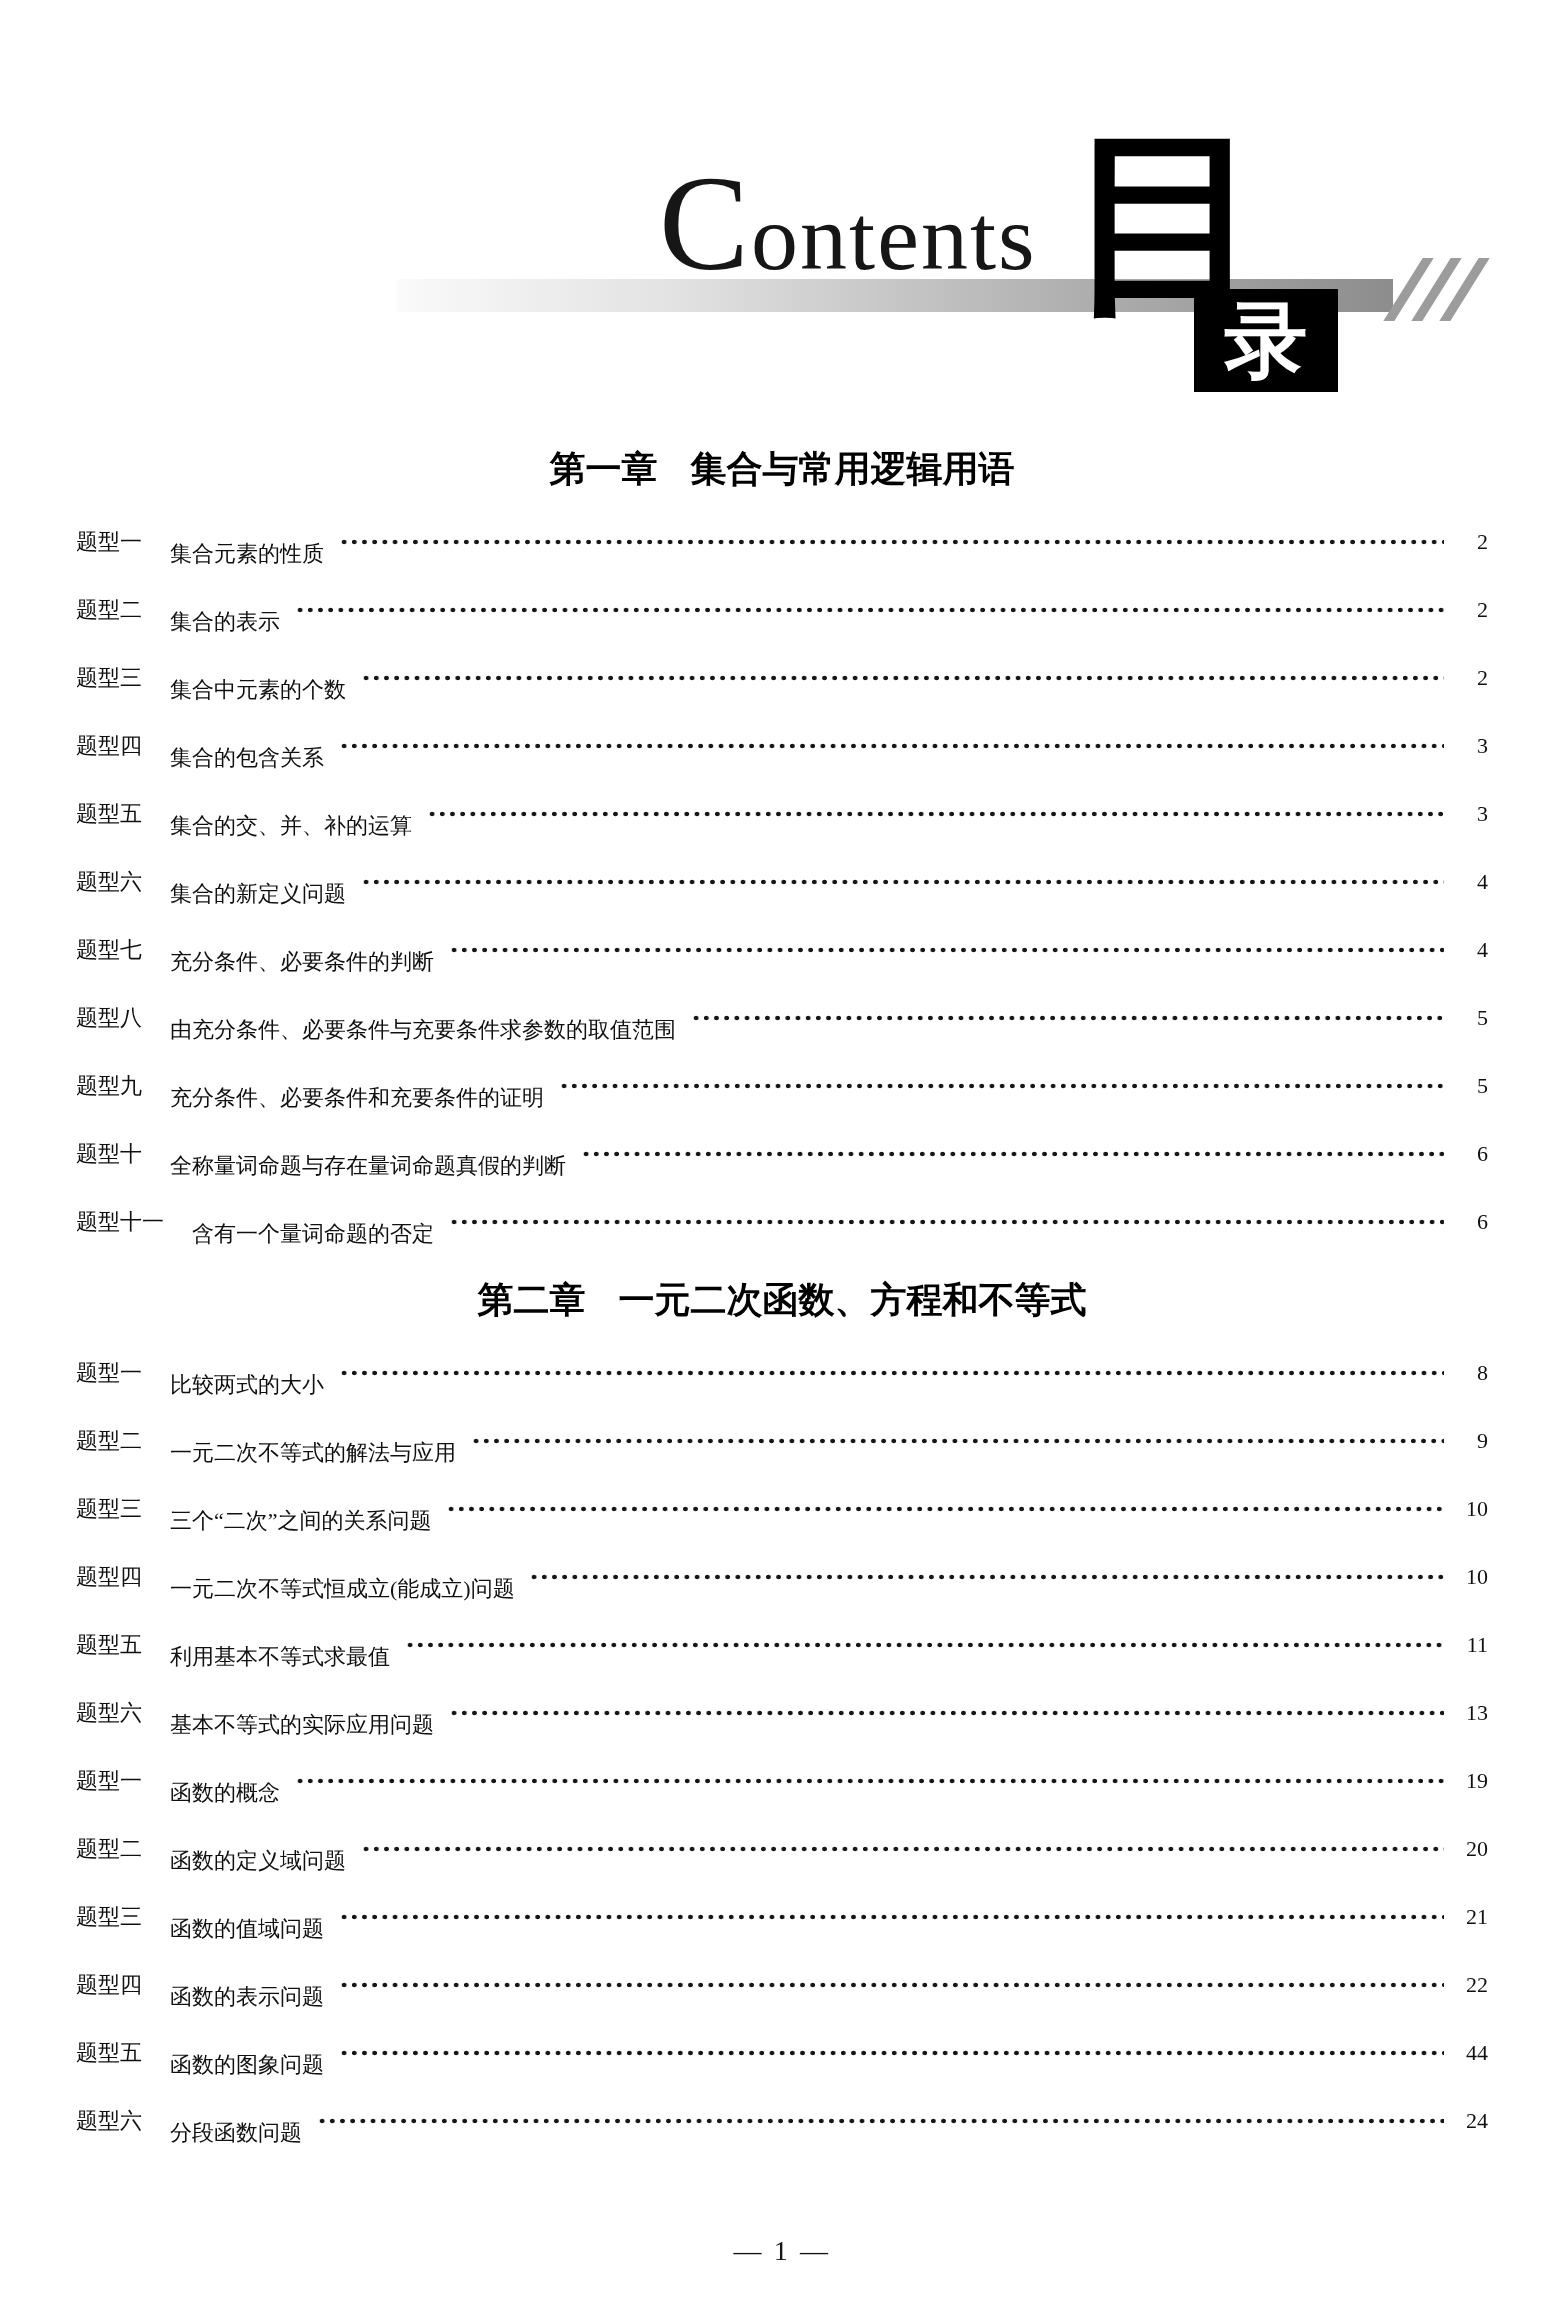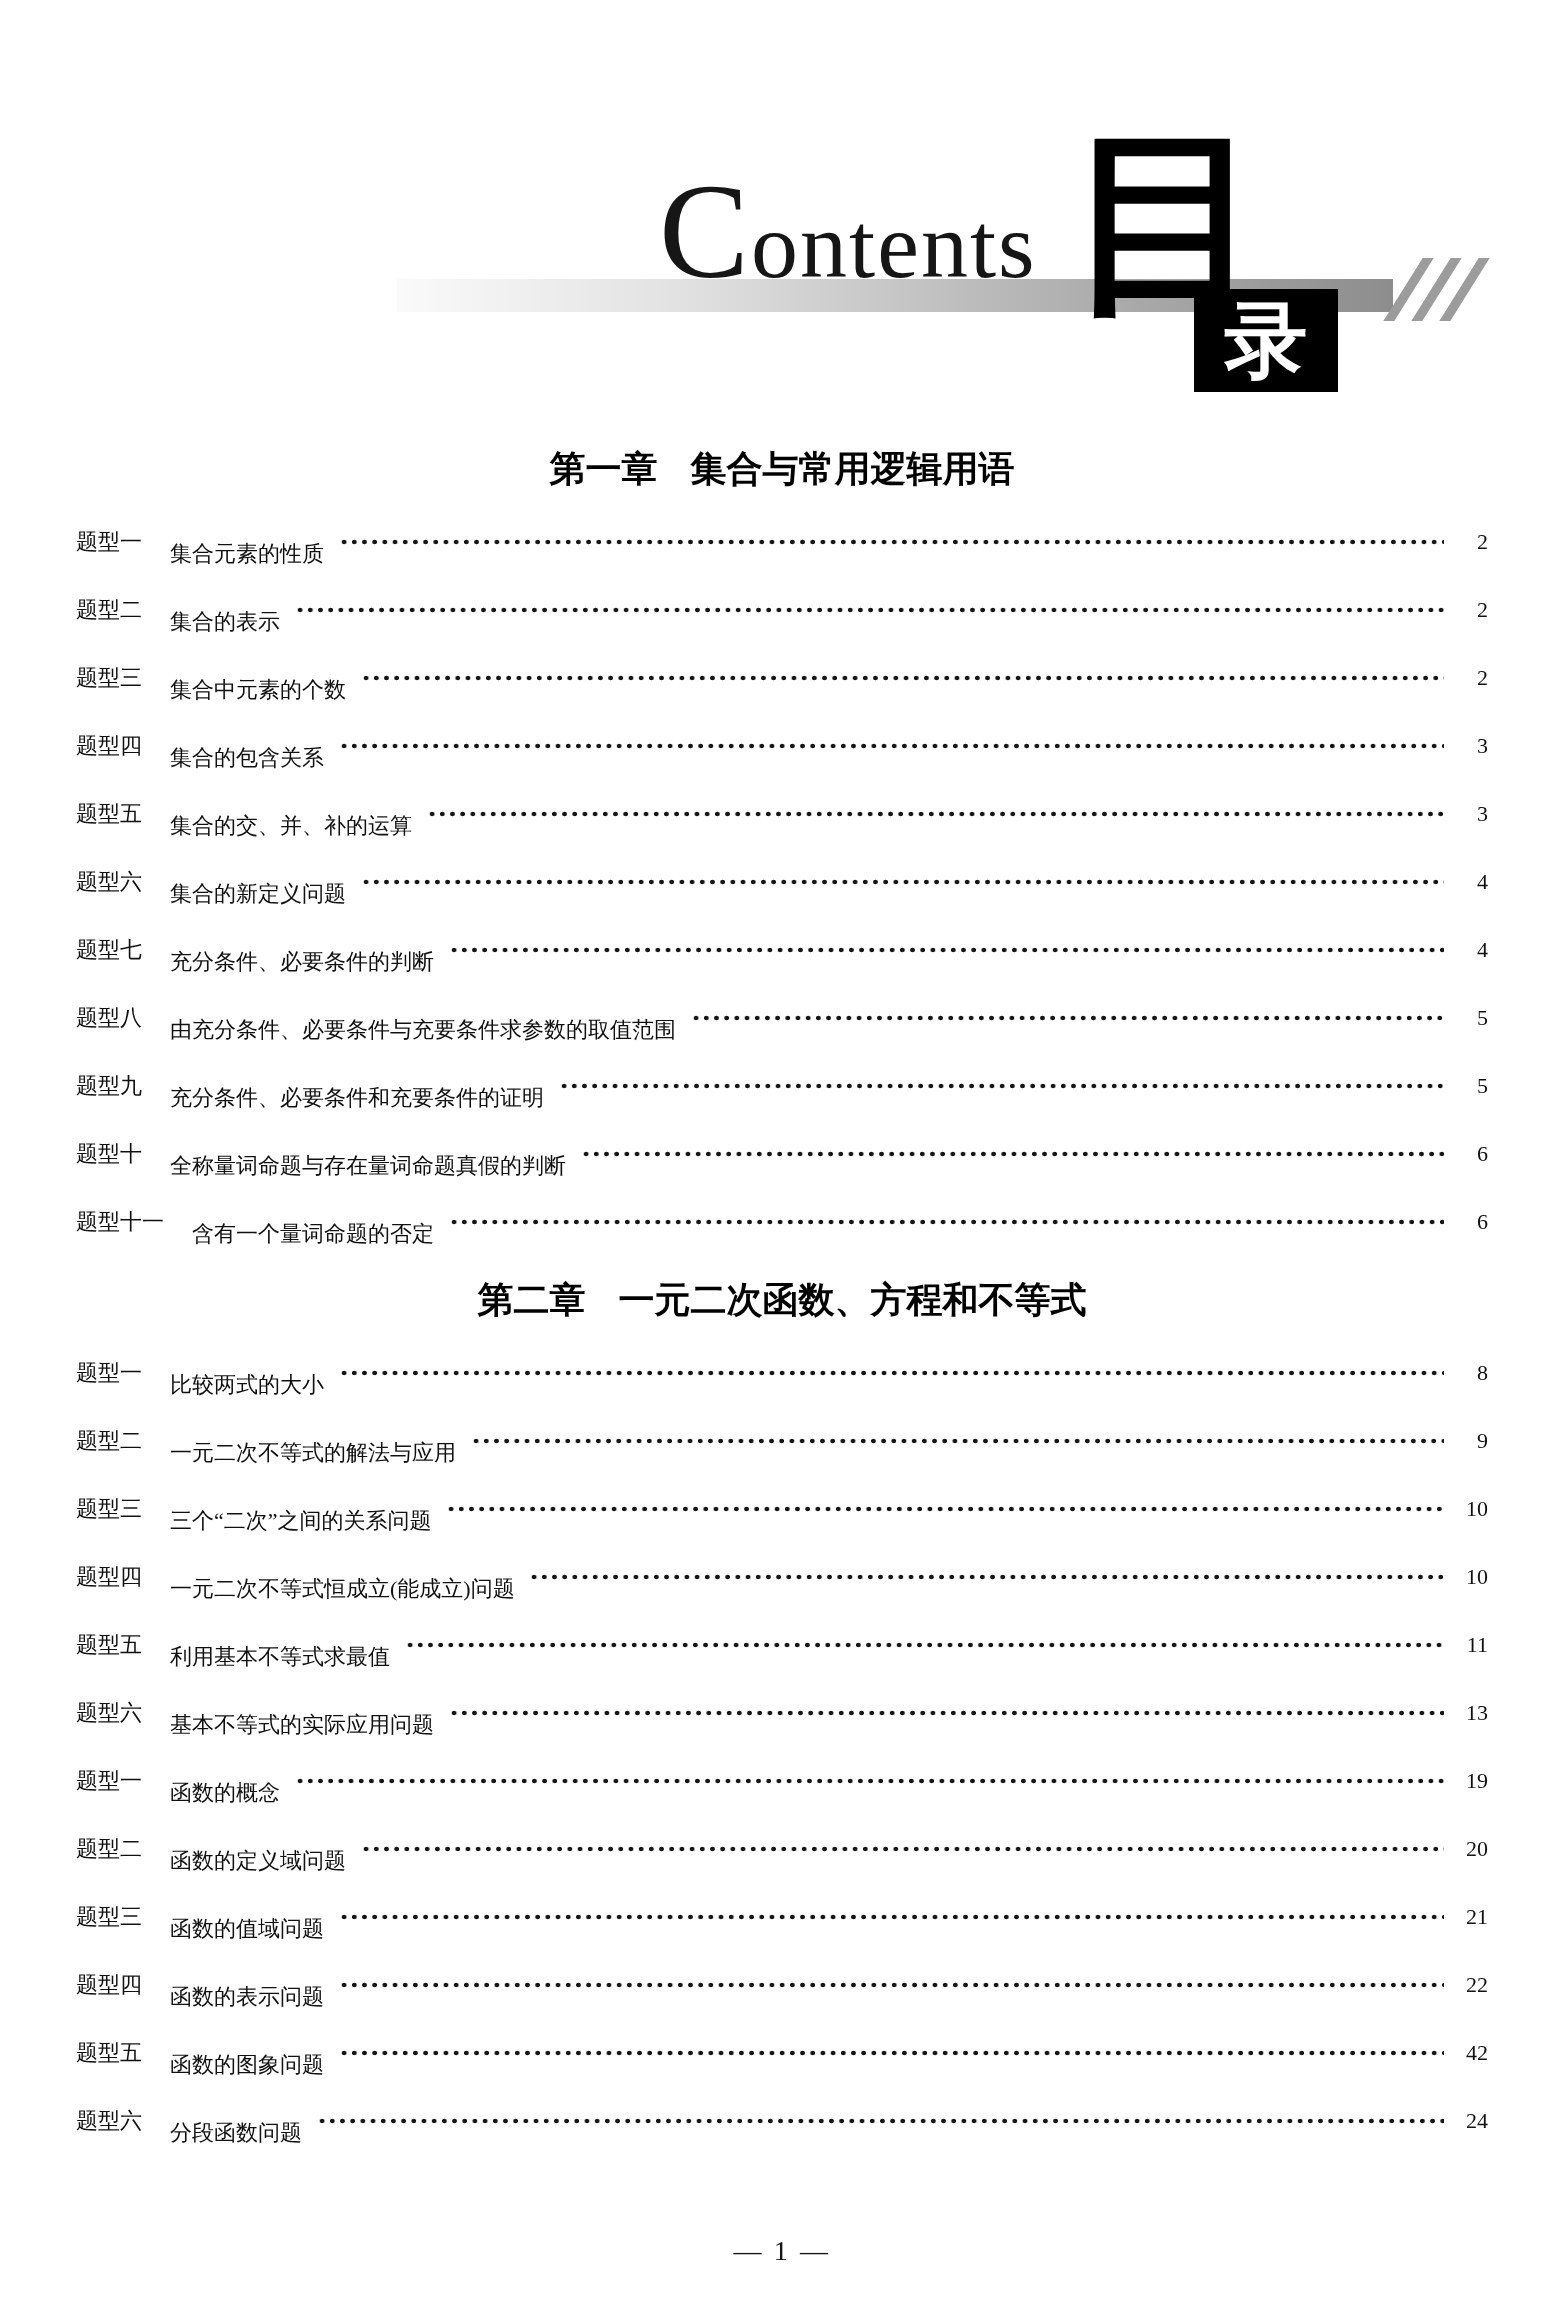--- a/index.html
+++ b/index.html
@@ -13,21 +13,21 @@
   }
   .page { position: absolute; inset: 0; }
 
   
   .header { position: relative; height: 425px; }
   .grad-bar {
     position: absolute; left: 397px; top: 279px; width: 996px; height: 33px;
     background: linear-gradient(to right, #fafafa 0%, #e2e2e2 28%, #b3b3b3 65%, #8d8d8d 100%);
   }
   .english-title {
-    position: absolute; left: 659px; top: 188px; height: 128px; line-height: 88px;
+    position: absolute; left: 659px; top: 188px; height: 128px; line-height: 71px;
     white-space: nowrap; letter-spacing: 2px; color: #161616;
     font-family: "Liberation Serif", serif;
   }
   .english-initial { font-size: 135px; }
   .english-rest { font-size: 94px; }
   .cn-top {
     position: absolute; left: 1069px; top: 124px;
     font-size: 198px; line-height: 198px; font-weight: 900;
     font-family: "Liberation Sans", sans-serif; color: #000;
   }
@@ -218,21 +218,21 @@
         <div class="row">
           <span class="row-label">题型四</span>
           <span class="row-title">函数的表示问题</span>
           <span class="leader"></span>
           <span class="page-num">22</span>
         </div>
         <div class="row">
           <span class="row-label">题型五</span>
           <span class="row-title">函数的图象问题</span>
           <span class="leader"></span>
-          <span class="page-num">42</span>
+          <span class="page-num">44</span>
         </div>
         <div class="row">
           <span class="row-label">题型六</span>
           <span class="row-title">分段函数问题</span>
           <span class="leader"></span>
           <span class="page-num">24</span>
         </div>
       </section>
     </main>
 

